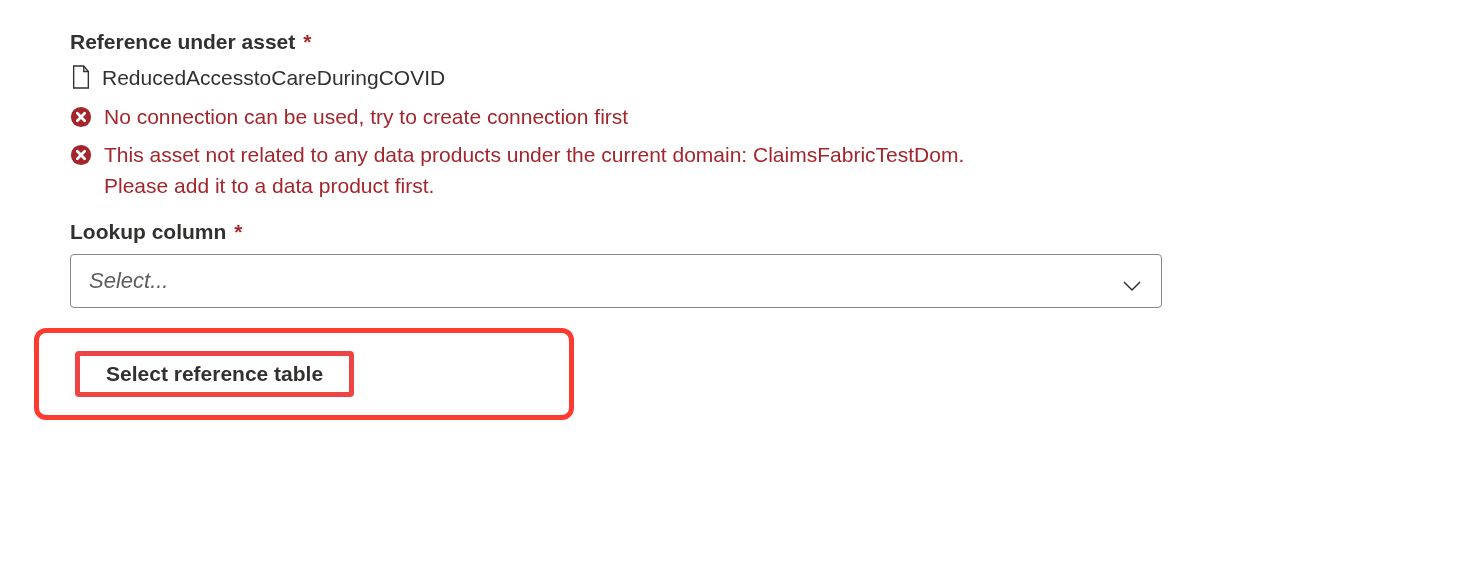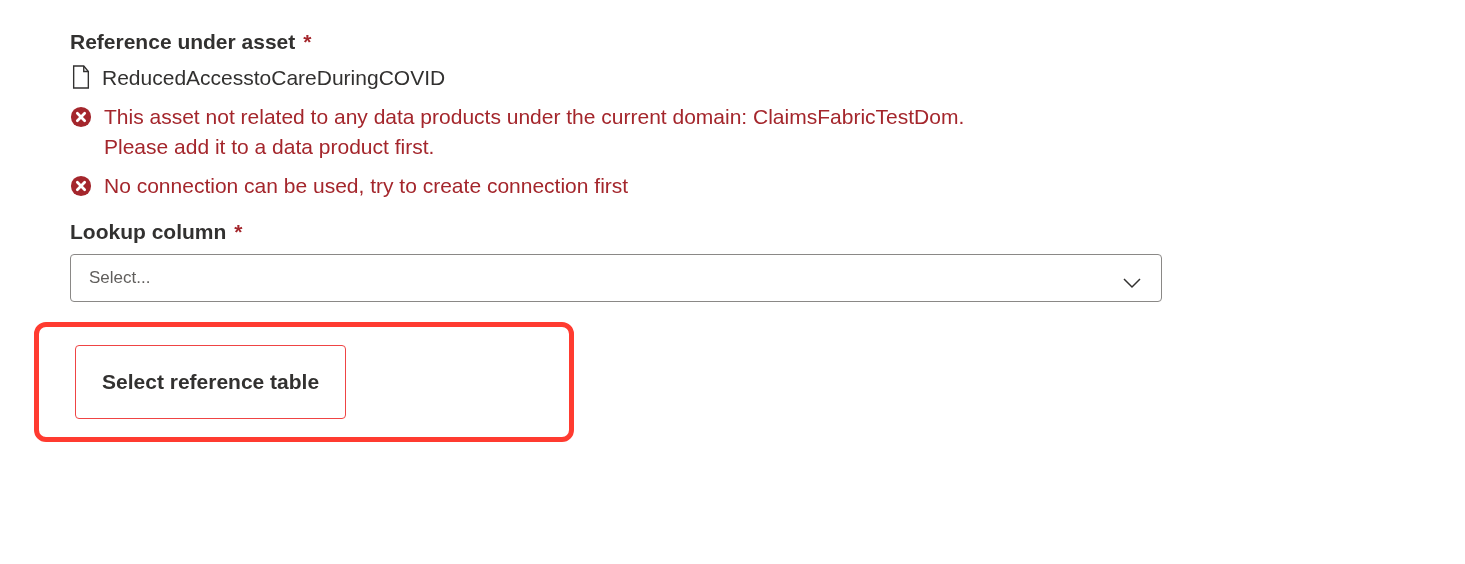--- a/index.html
+++ b/index.html
@@ -71,28 +71,29 @@
       margin-top: 19px;
     }
     .select-wrapper {
       position: relative;
       width: 1092px;
       max-width: 100%;
     }
     .select-input {
       width: 100%;
       padding: 13px 18px;
-      font-size: 17px;
+      font-size: 22px;
       font-family: inherit;
       color: #323130;
       border: 1px solid #8a8886;
       border-radius: 4px;
       background: #ffffff;
       appearance: none;
       cursor: pointer;
+      font-style: italic;
     }
     .select-input::placeholder {
       color: #605e5c;
     }
     .chevron-down {
       position: absolute;
       right: 20px;
       top: 50%;
       transform: translateY(-50%);
       width: 20px;
@@ -110,27 +111,27 @@
       margin-top: 20px;
       border: 5px solid #ff3b30;
       border-radius: 12px;
       padding: 18px 0 18px 0;
       width: 540px;
       position: relative;
       left: -36px;
     }
     .secondary-button {
       margin-left: 36px;
-      padding: 24px 26px;
+      padding: 6px 26px;
       font-size: 21px;
       font-family: inherit;
       font-weight: 600;
       color: #323130;
       background: #ffffff;
-      border: 1px solid #ef4444;
+      border: 5px solid #ef4444;
       border-radius: 4px;
       cursor: pointer;
     }
   </style>
 </head>
 <body>
 
 <div>
   <label class="field-label">
     <span>Reference under asset</span>
@@ -147,31 +148,31 @@
     <span class="asset-name">ReducedAccesstoCareDuringCOVID</span>
   </div>
 
   <div class="error-row">
     <span class="error-icon">
       <svg viewBox="0 0 24 24">
         <circle cx="12" cy="12" r="11" fill="#a4262c"></circle>
         <path d="M8 8 L16 16 M16 8 L8 16" stroke="#ffffff" stroke-width="3" stroke-linecap="round"></path>
       </svg>
     </span>
-    <span class="error-text">This asset not related to any data products under the current domain: ClaimsFabricTestDom. Please add it to a data product first.</span>
+    <span class="error-text">No connection can be used, try to create connection first</span>
   </div>
 
   <div class="error-row">
     <span class="error-icon">
       <svg viewBox="0 0 24 24">
         <circle cx="12" cy="12" r="11" fill="#a4262c"></circle>
         <path d="M8 8 L16 16 M16 8 L8 16" stroke="#ffffff" stroke-width="3" stroke-linecap="round"></path>
       </svg>
     </span>
-    <span class="error-text">No connection can be used, try to create connection first</span>
+    <span class="error-text">This asset not related to any data products under the current domain: ClaimsFabricTestDom. Please add it to a data product first.</span>
   </div>
 </div>
 
 <div class="lookup-section">
   <label class="field-label">
     <span>Lookup column</span>
     <span class="required-asterisk">*</span>
   </label>
 
   <div class="select-wrapper">

